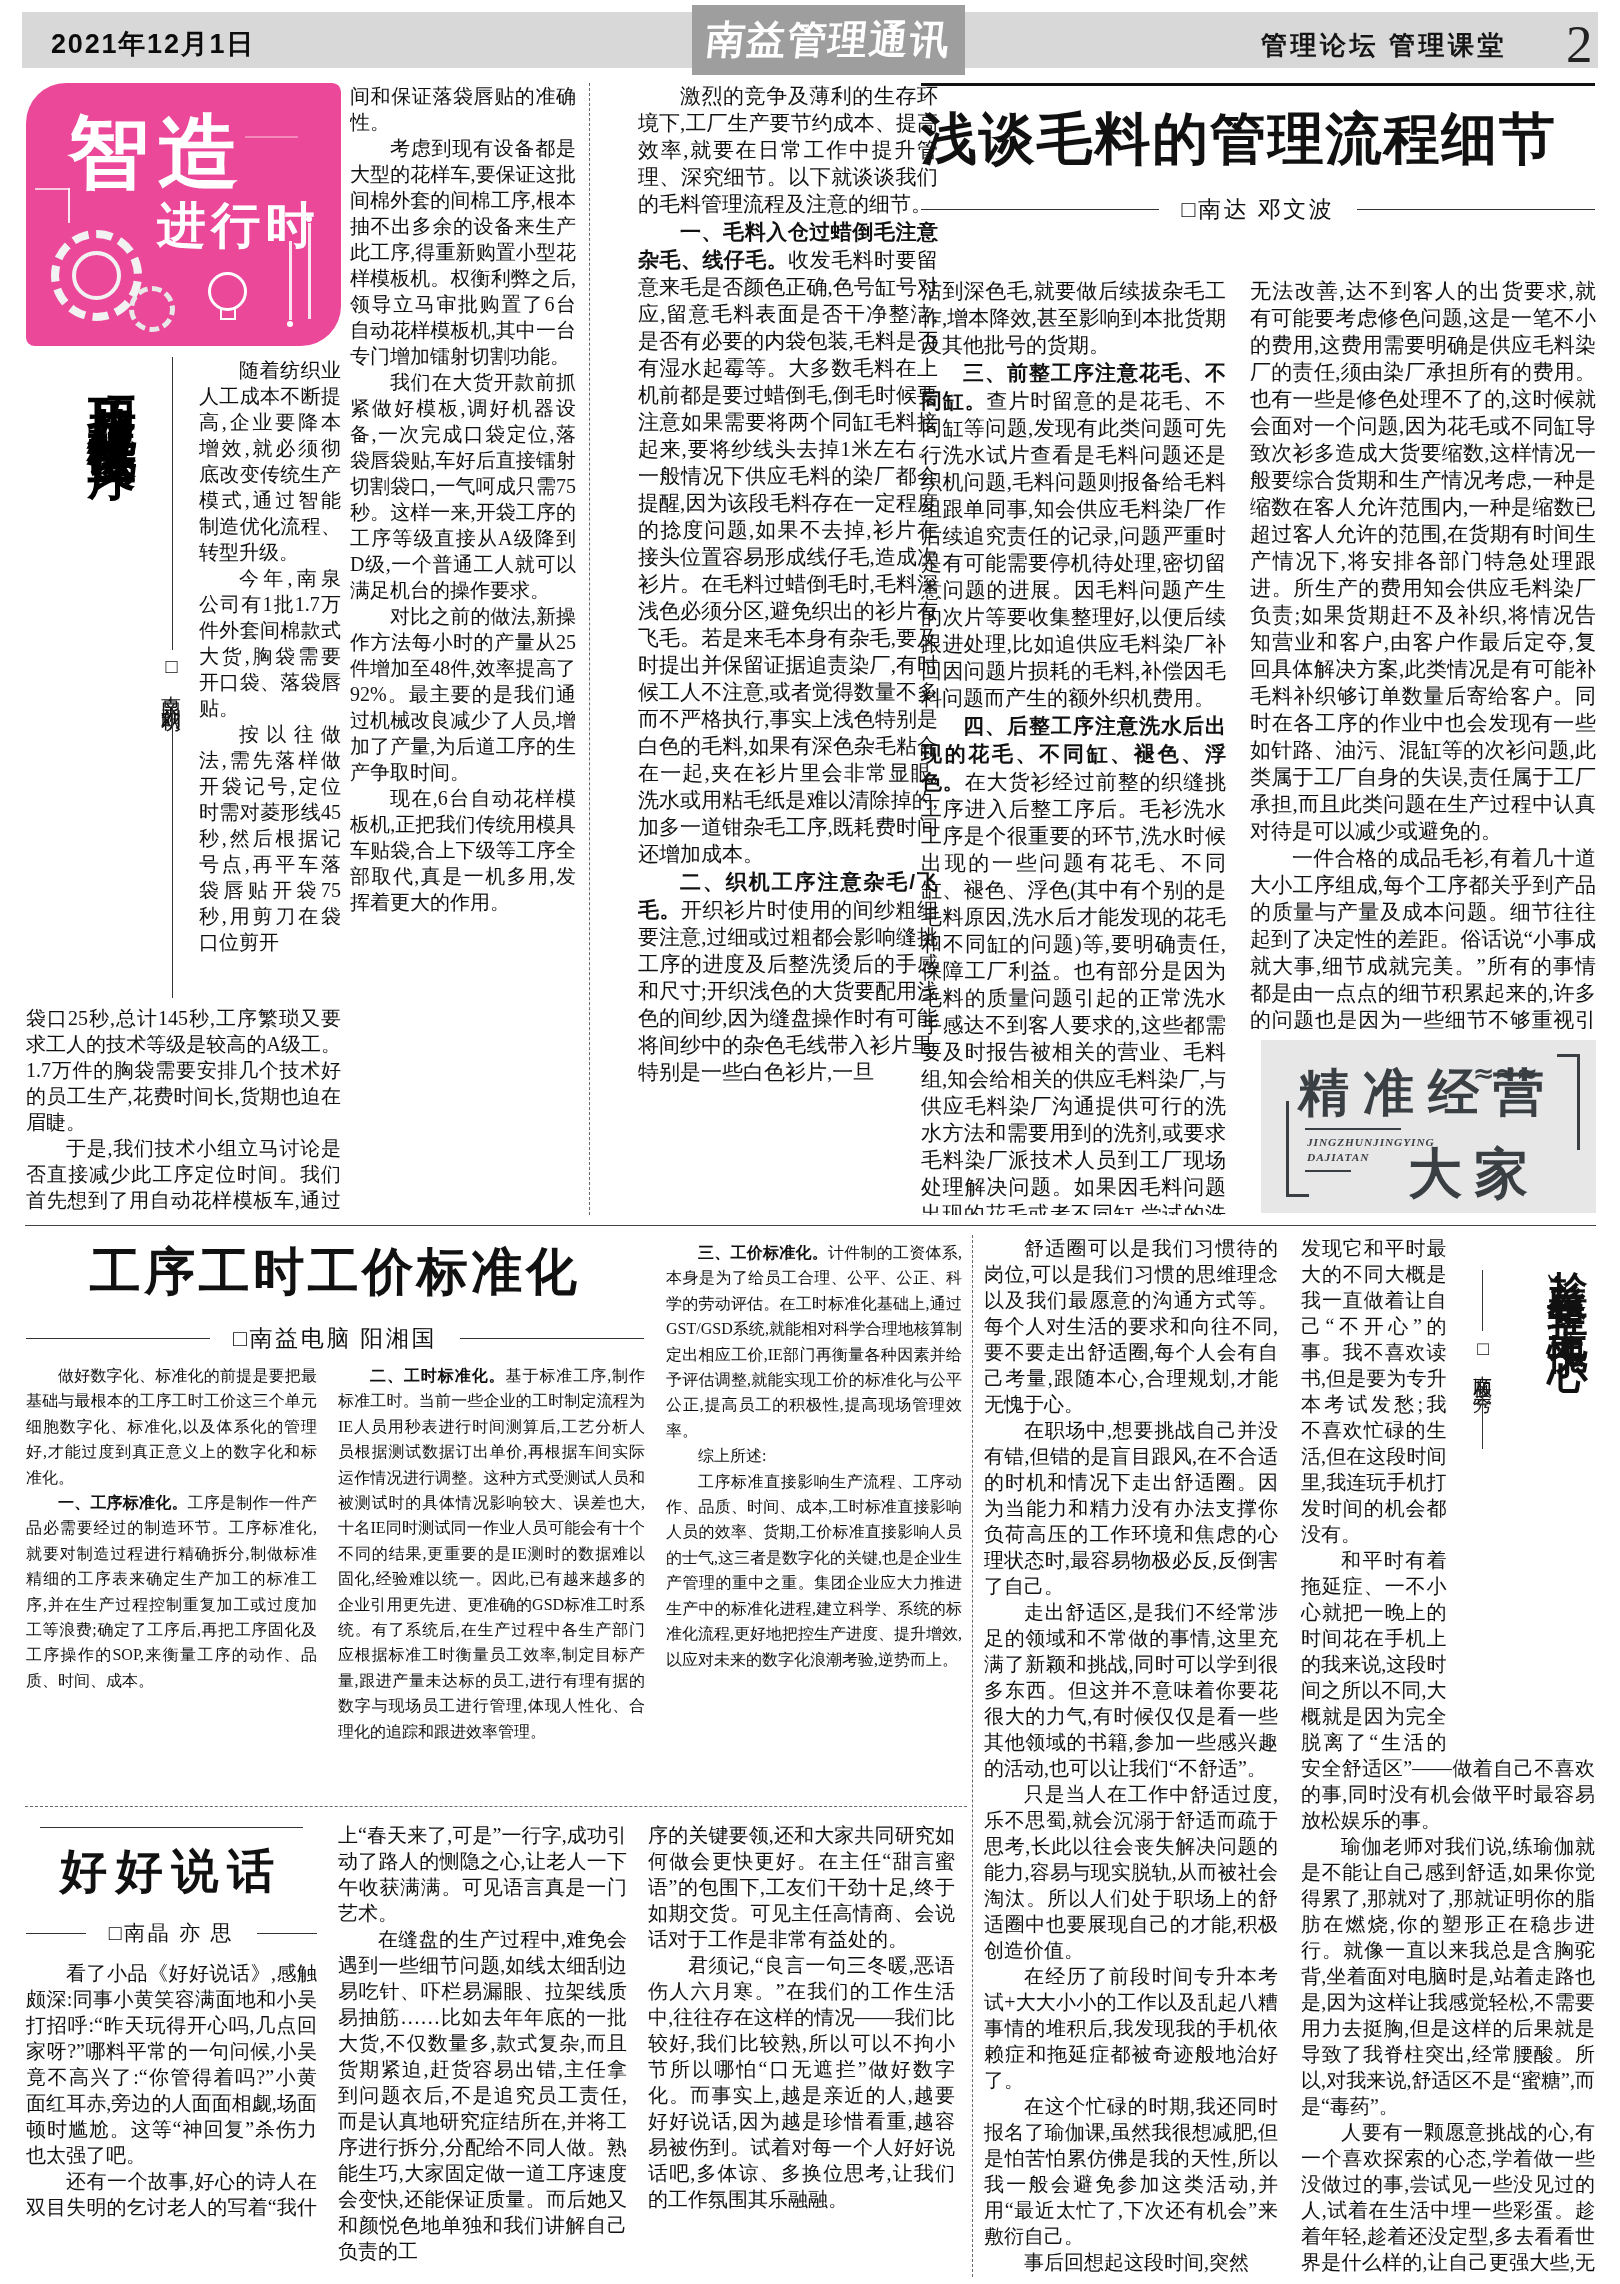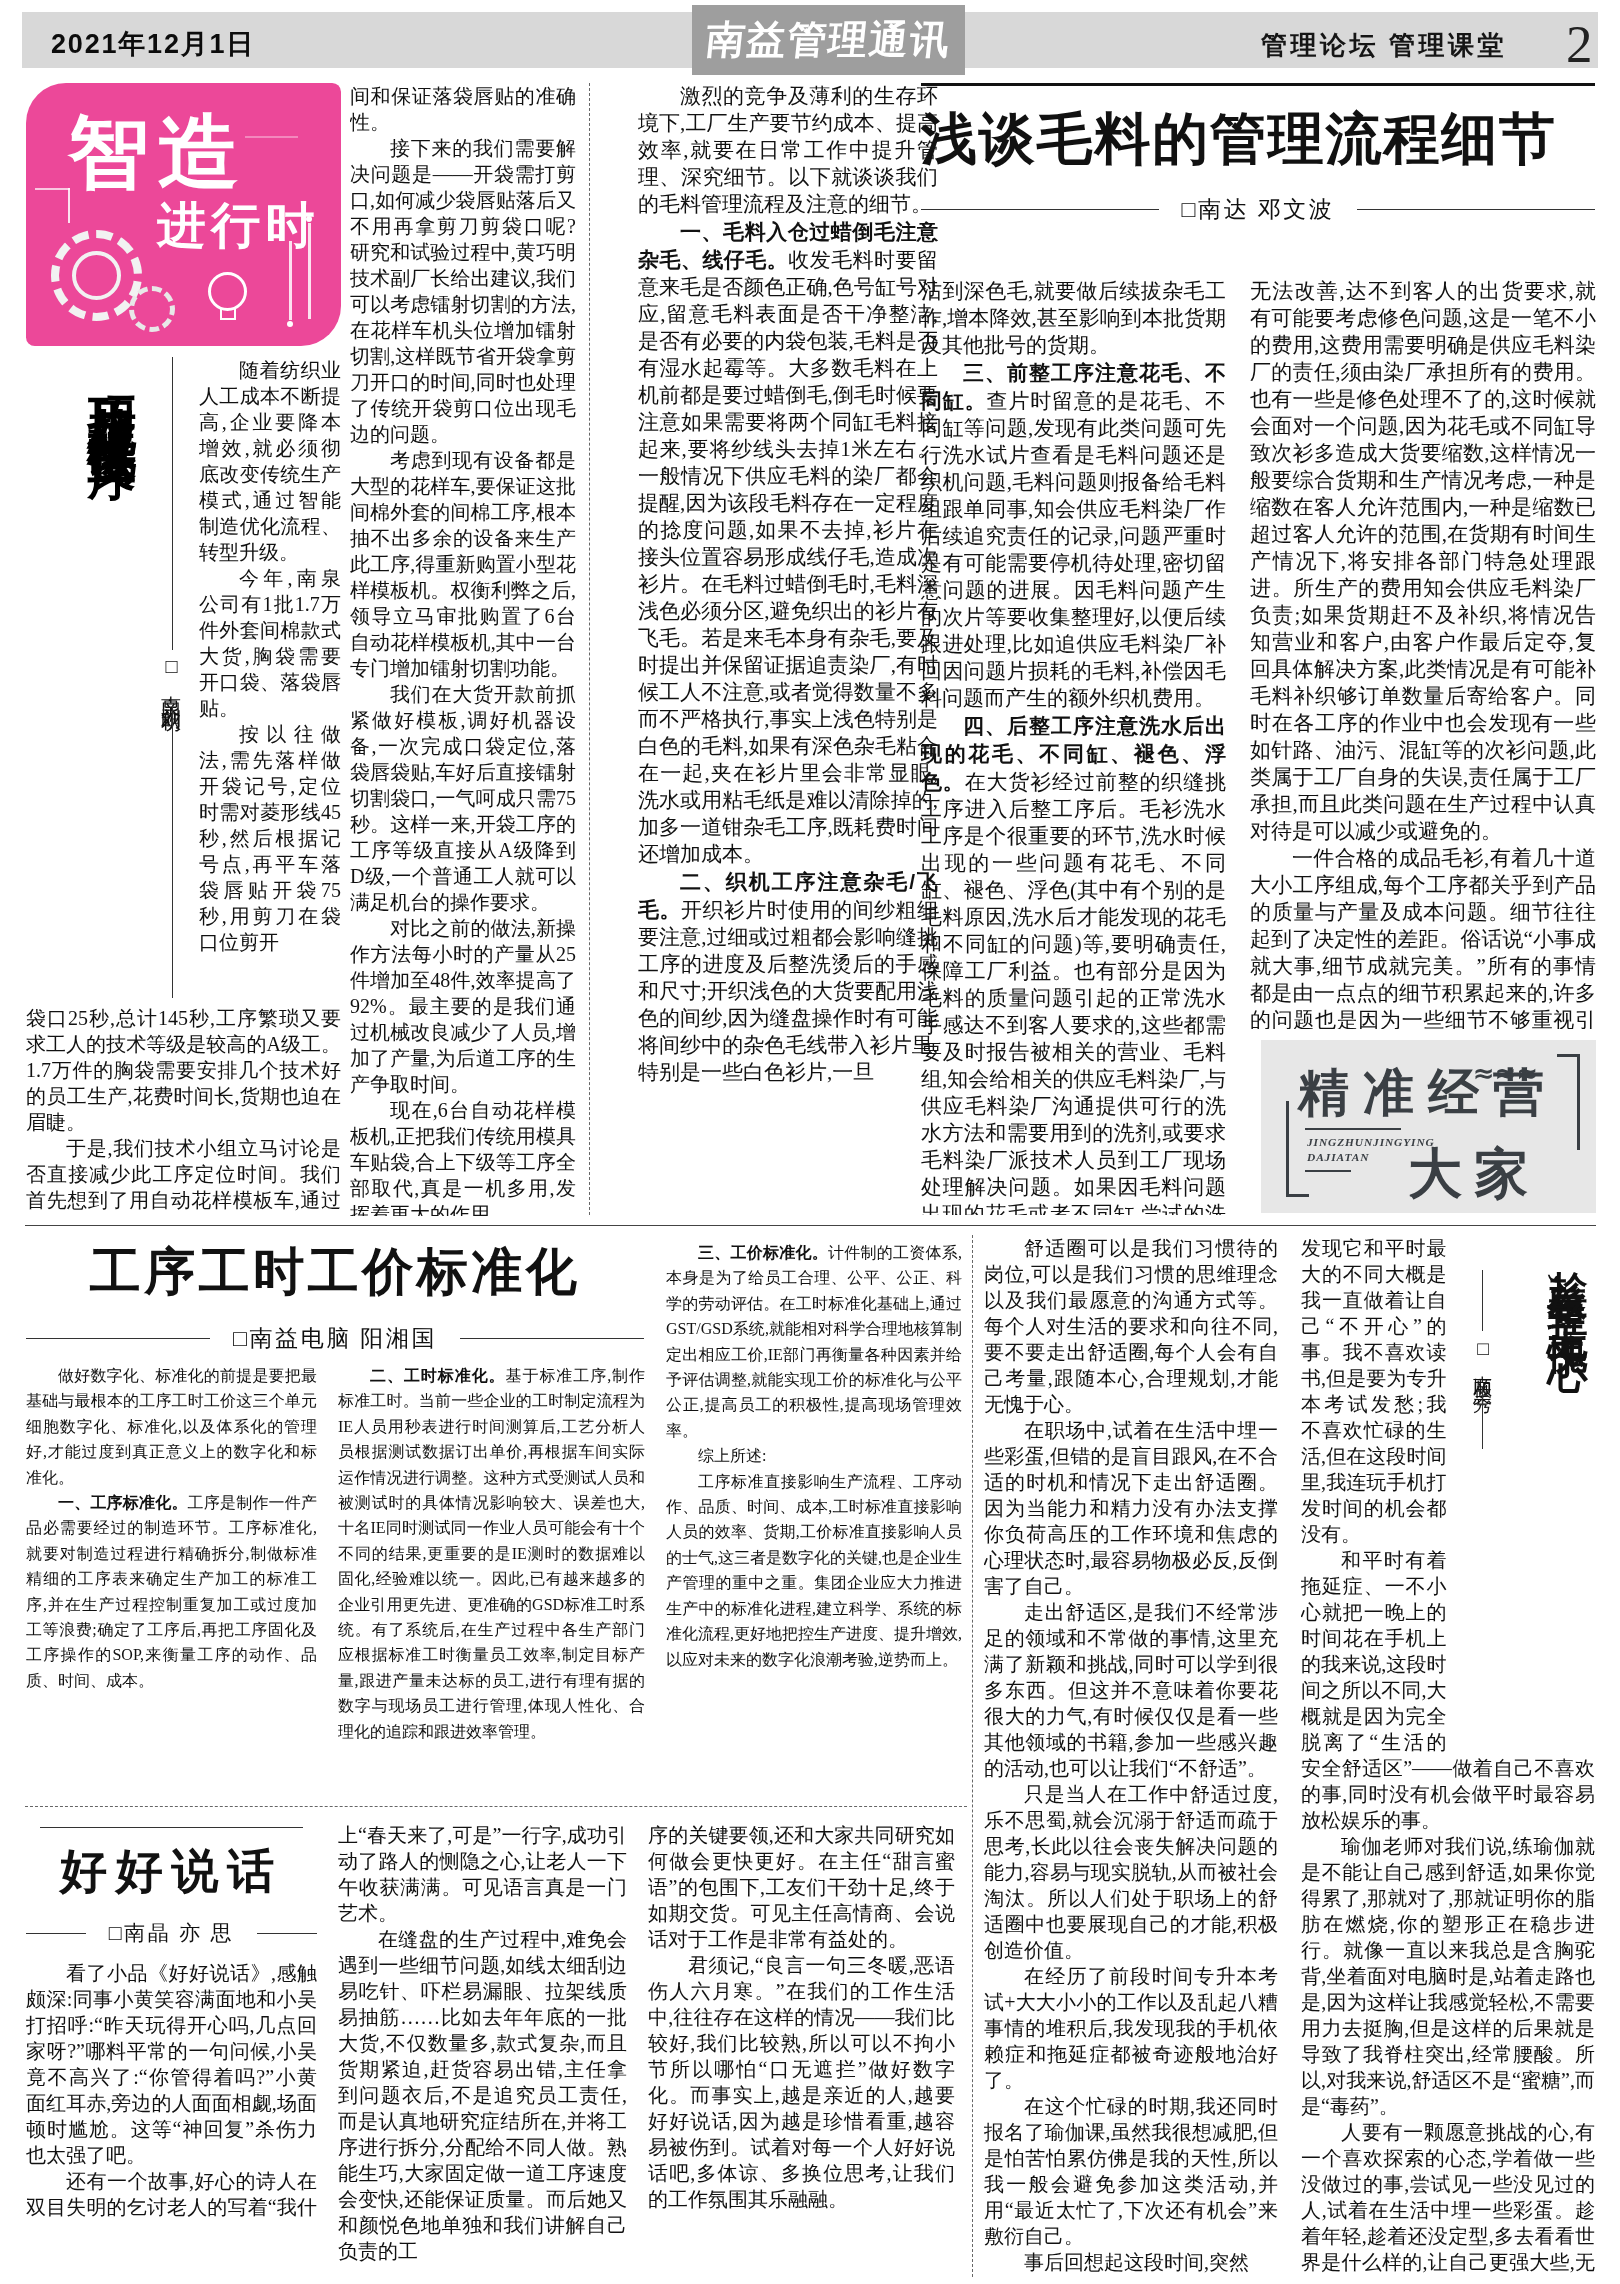--- a/index.html
+++ b/index.html
@@ -149,21 +149,20 @@
       <p>今年,南泉公司有1批1.7万件外套间棉款式大货,胸袋需要开口袋、落袋唇贴。</p>
       <p>按以往做法,需先落样做开袋记号,定位时需对菱形线45秒,然后根据记号点,再平车落袋唇贴开袋75秒,用剪刀在袋口位剪开</p>
     </div>
 </div>
 <div class="abs a1-wide btxt f23">
     <p class="noindent">袋口25秒,总计145秒,工序繁琐又要求工人的技术等级是较高的A级工。1.7万件的胸袋需要安排几个技术好的员工生产,花费时间长,货期也迫在眉睫。</p>
     <p>于是,我们技术小组立马讨论是否直接减少此工序定位时间。我们首先想到了用自动花样模板车,通过模板定位把袋唇贴直接车到裁片,这样就减少定位的时</p>
   </div>
 <div class="abs a1-col2 btxt f23">
     <p class="noindent">间和保证落袋唇贴的准确性。</p>
-    <p>接下来的我们需要解决问题是——开袋需打剪口,如何减少袋唇贴落后又不用再拿剪刀剪袋口呢?研究和试验过程中,黄巧明技术副厂长给出建议,我们可以考虑镭射切割的方法,在花样车机头位增加镭射切割,这样既节省开袋拿剪刀开口的时间,同时也处理了传统开袋剪口位出现毛边的问题。</p>
     <p>考虑到现有设备都是大型的花样车,要保证这批间棉外套的间棉工序,根本抽不出多余的设备来生产此工序,得重新购置小型花样模板机。权衡利弊之后,领导立马审批购置了6台自动花样模板机,其中一台专门增加镭射切割功能。</p>
     <p>我们在大货开款前抓紧做好模板,调好机器设备,一次完成口袋定位,落袋唇袋贴,车好后直接镭射切割袋口,一气呵成只需75秒。这样一来,开袋工序的工序等级直接从A级降到D级,一个普通工人就可以满足机台的操作要求。</p>
     <p>对比之前的做法,新操作方法每小时的产量从25件增加至48件,效率提高了92%。最主要的是我们通过机械改良减少了人员,增加了产量,为后道工序的生产争取时间。</p>
     <p>现在,6台自动花样模板机,正把我们传统用模具车贴袋,合上下级等工序全部取代,真是一机多用,发挥着更大的作用。</p>
   </div>
 
 <div class="abs vdash vd1"></div>
 
 <div class="abs a2-col1 btxt f24">
     <p>激烈的竞争及薄利的生存环境下,工厂生产要节约成本、提高效率,就要在日常工作中提升管理、深究细节。以下就谈谈我们的毛料管理流程及注意的细节。</p>
@@ -248,21 +247,21 @@
     <p class="noindent">上“春天来了,可是”一行字,成功引动了路人的恻隐之心,让老人一下午收获满满。可见语言真是一门艺术。</p>
     <p>在缝盘的生产过程中,难免会遇到一些细节问题,如线太细刮边易吃针、吓栏易漏眼、拉架线质易抽筋……比如去年年底的一批大货,不仅数量多,款式复杂,而且货期紧迫,赶货容易出错,主任拿到问题衣后,不是追究员工责任,而是认真地研究症结所在,并将工序进行拆分,分配给不同人做。熟能生巧,大家固定做一道工序速度会变快,还能保证质量。而后她又和颜悦色地单独和我们讲解自己负责的工</p>
   </div>
 <div class="abs a4-col3 btxt f23">
     <p class="noindent">序的关键要领,还和大家共同研究如何做会更快更好。在主任“甜言蜜语”的包围下,工友们干劲十足,终于如期交货。可见主任高情商、会说话对于工作是非常有益处的。</p>
     <p>君须记,“良言一句三冬暖,恶语伤人六月寒。”在我们的工作生活中,往往存在这样的情况——我们比较好,我们比较熟,所以可以不拘小节所以哪怕“口无遮拦”做好数字化。而事实上,越是亲近的人,越要好好说话,因为越是珍惜看重,越容易被伤到。试着对每一个人好好说话吧,多体谅、多换位思考,让我们的工作氛围其乐融融。</p>
   </div>
 
 <div class="abs a5-colA btxt f23">
     <p>舒适圈可以是我们习惯待的岗位,可以是我们习惯的思维理念以及我们最愿意的沟通方式等。每个人对生活的要求和向往不同,要不要走出舒适圈,每个人会有自己考量,跟随本心,合理规划,才能无愧于心。</p>
-    <p>在职场中,试着在生活中埋一些彩蛋,但错的是盲目跟风,在不合适的时机和情况下走出舒适圈。因为当能力和精力没有办法支撑你负荷高压的工作环境和焦虑的心理状态时,最容易物极必反,反倒害了自己。</p>
+    <p>在职场中,想要挑战自己并没有错,但错的是盲目跟风,在不合适的时机和情况下走出舒适圈。因为当能力和精力没有办法支撑你负荷高压的工作环境和焦虑的心理状态时,最容易物极必反,反倒害了自己。</p>
     <p>走出舒适区,是我们不经常涉足的领域和不常做的事情,这里充满了新颖和挑战,同时可以学到很多东西。但这并不意味着你要花很大的力气,有时候仅仅是看一些其他领域的书籍,参加一些感兴趣的活动,也可以让我们“不舒适”。</p>
     <p>只是当人在工作中舒适过度,乐不思蜀,就会沉溺于舒适而疏于思考,长此以往会丧失解决问题的能力,容易与现实脱轨,从而被社会淘汰。所以人们处于职场上的舒适圈中也要展现自己的才能,积极创造价值。</p>
     <p>在经历了前段时间专升本考试+大大小小的工作以及乱起八糟事情的堆积后,我发现我的手机依赖症和拖延症都被奇迹般地治好了。</p>
     <p>在这个忙碌的时期,我还同时报名了瑜伽课,虽然我很想减肥,但是怕苦怕累仿佛是我的天性,所以我一般会避免参加这类活动,并用“最近太忙了,下次还有机会”来敷衍自己。</p>
     <p>事后回想起这段时间,突然</p>
   </div>
 <div class="abs a5-colB btxt f23">
   <div class="a5-tbox">
     <div class="a5-auth">
       <div class="vr"></div>

